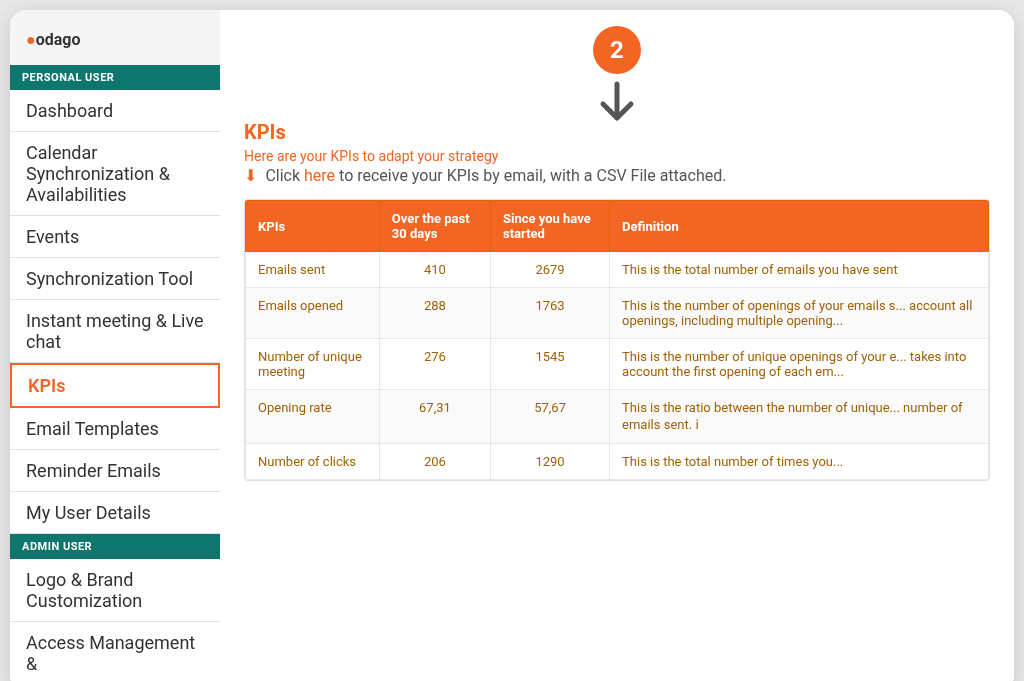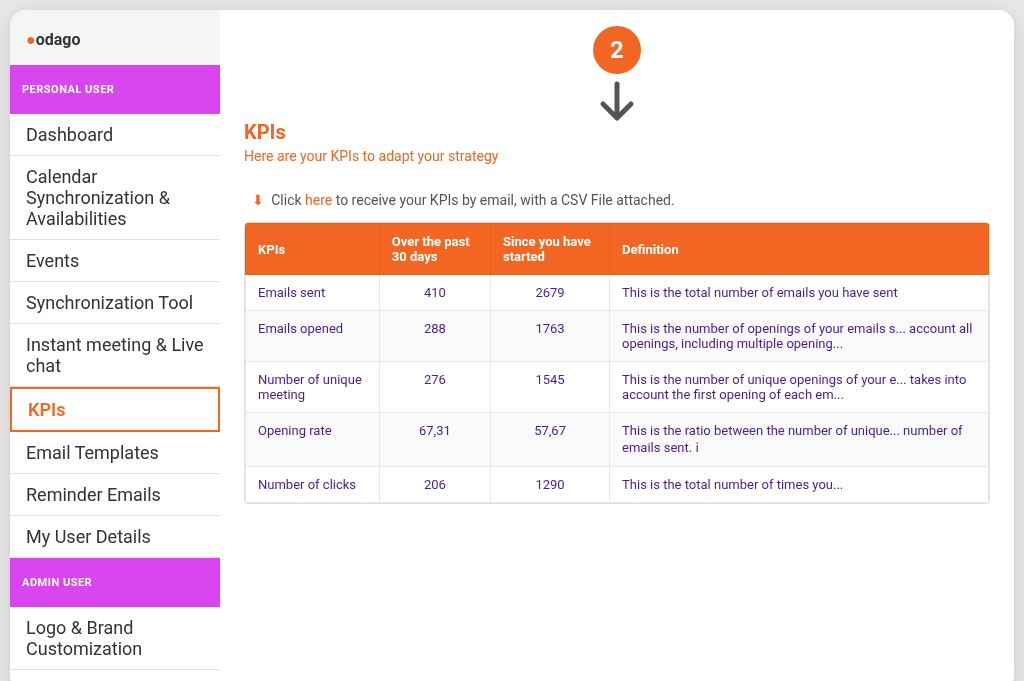--- a/index.html
+++ b/index.html
@@ -34,25 +34,25 @@
       overflow-y: auto;
     }
     .sidebar-logo {
       padding: 10px 16px 16px;
       font-size: 16px;
       font-weight: 700;
       color: #f26522;
     }
     .sidebar-logo span { color: #333; }
     .sidebar-section-header {
-      background: #d946ef;
+      background: #0f766e;
       color: #fff;
       font-size: 11px;
       font-weight: 700;
-      padding: 18px 12px;
+      padding: 6px 12px;
       letter-spacing: 0.5px;
     }
     .sidebar-item {
       padding: 10px 16px;
       font-size: 18px;
       color: #333;
       cursor: pointer;
       border-bottom: 1px solid #e0e0e0;
       background: #fff;
     }
@@ -103,27 +103,26 @@
     .kpi-title {
       font-size: 20px;
       font-weight: 700;
       color: #f26522;
       margin-top: 10px;
       margin-bottom: 4px;
     }
     .kpi-subtitle {
       font-size: 14px;
       color: #f26522;
-      margin-bottom: 28px;
+      margin-bottom: 2px;
     }
     .kpi-email-line {
-      font-size: 14px;
+      font-size: 16px;
       color: #555;
       margin-bottom: 14px;
-      margin-left: 8px;
     }
     .kpi-email-line a {
       color: #f26522;
       text-decoration: none;
     }
     .download-icon {
       color: #f26522;
       margin-right: 4px;
     }
 
@@ -143,21 +142,21 @@
       font-weight: 700;
       font-size: 13px;
       border: 1px solid #e0650a;
     }
     .kpi-table tbody tr {
       border-bottom: 1px solid #e8e8e8;
     }
     .kpi-table tbody tr:nth-child(even) { background: #fafafa; }
     .kpi-table tbody td {
       padding: 10px 12px;
-      color: #4c1d95;
+      color: #a16207;
       border: 1px solid #e8e8e8;
       vertical-align: top;
     }
     .kpi-table tbody td:nth-child(2),
     .kpi-table tbody td:nth-child(3) {
       text-align: center;
     }
     .table-wrapper {
       overflow-y: auto;
       max-height: 420px;

